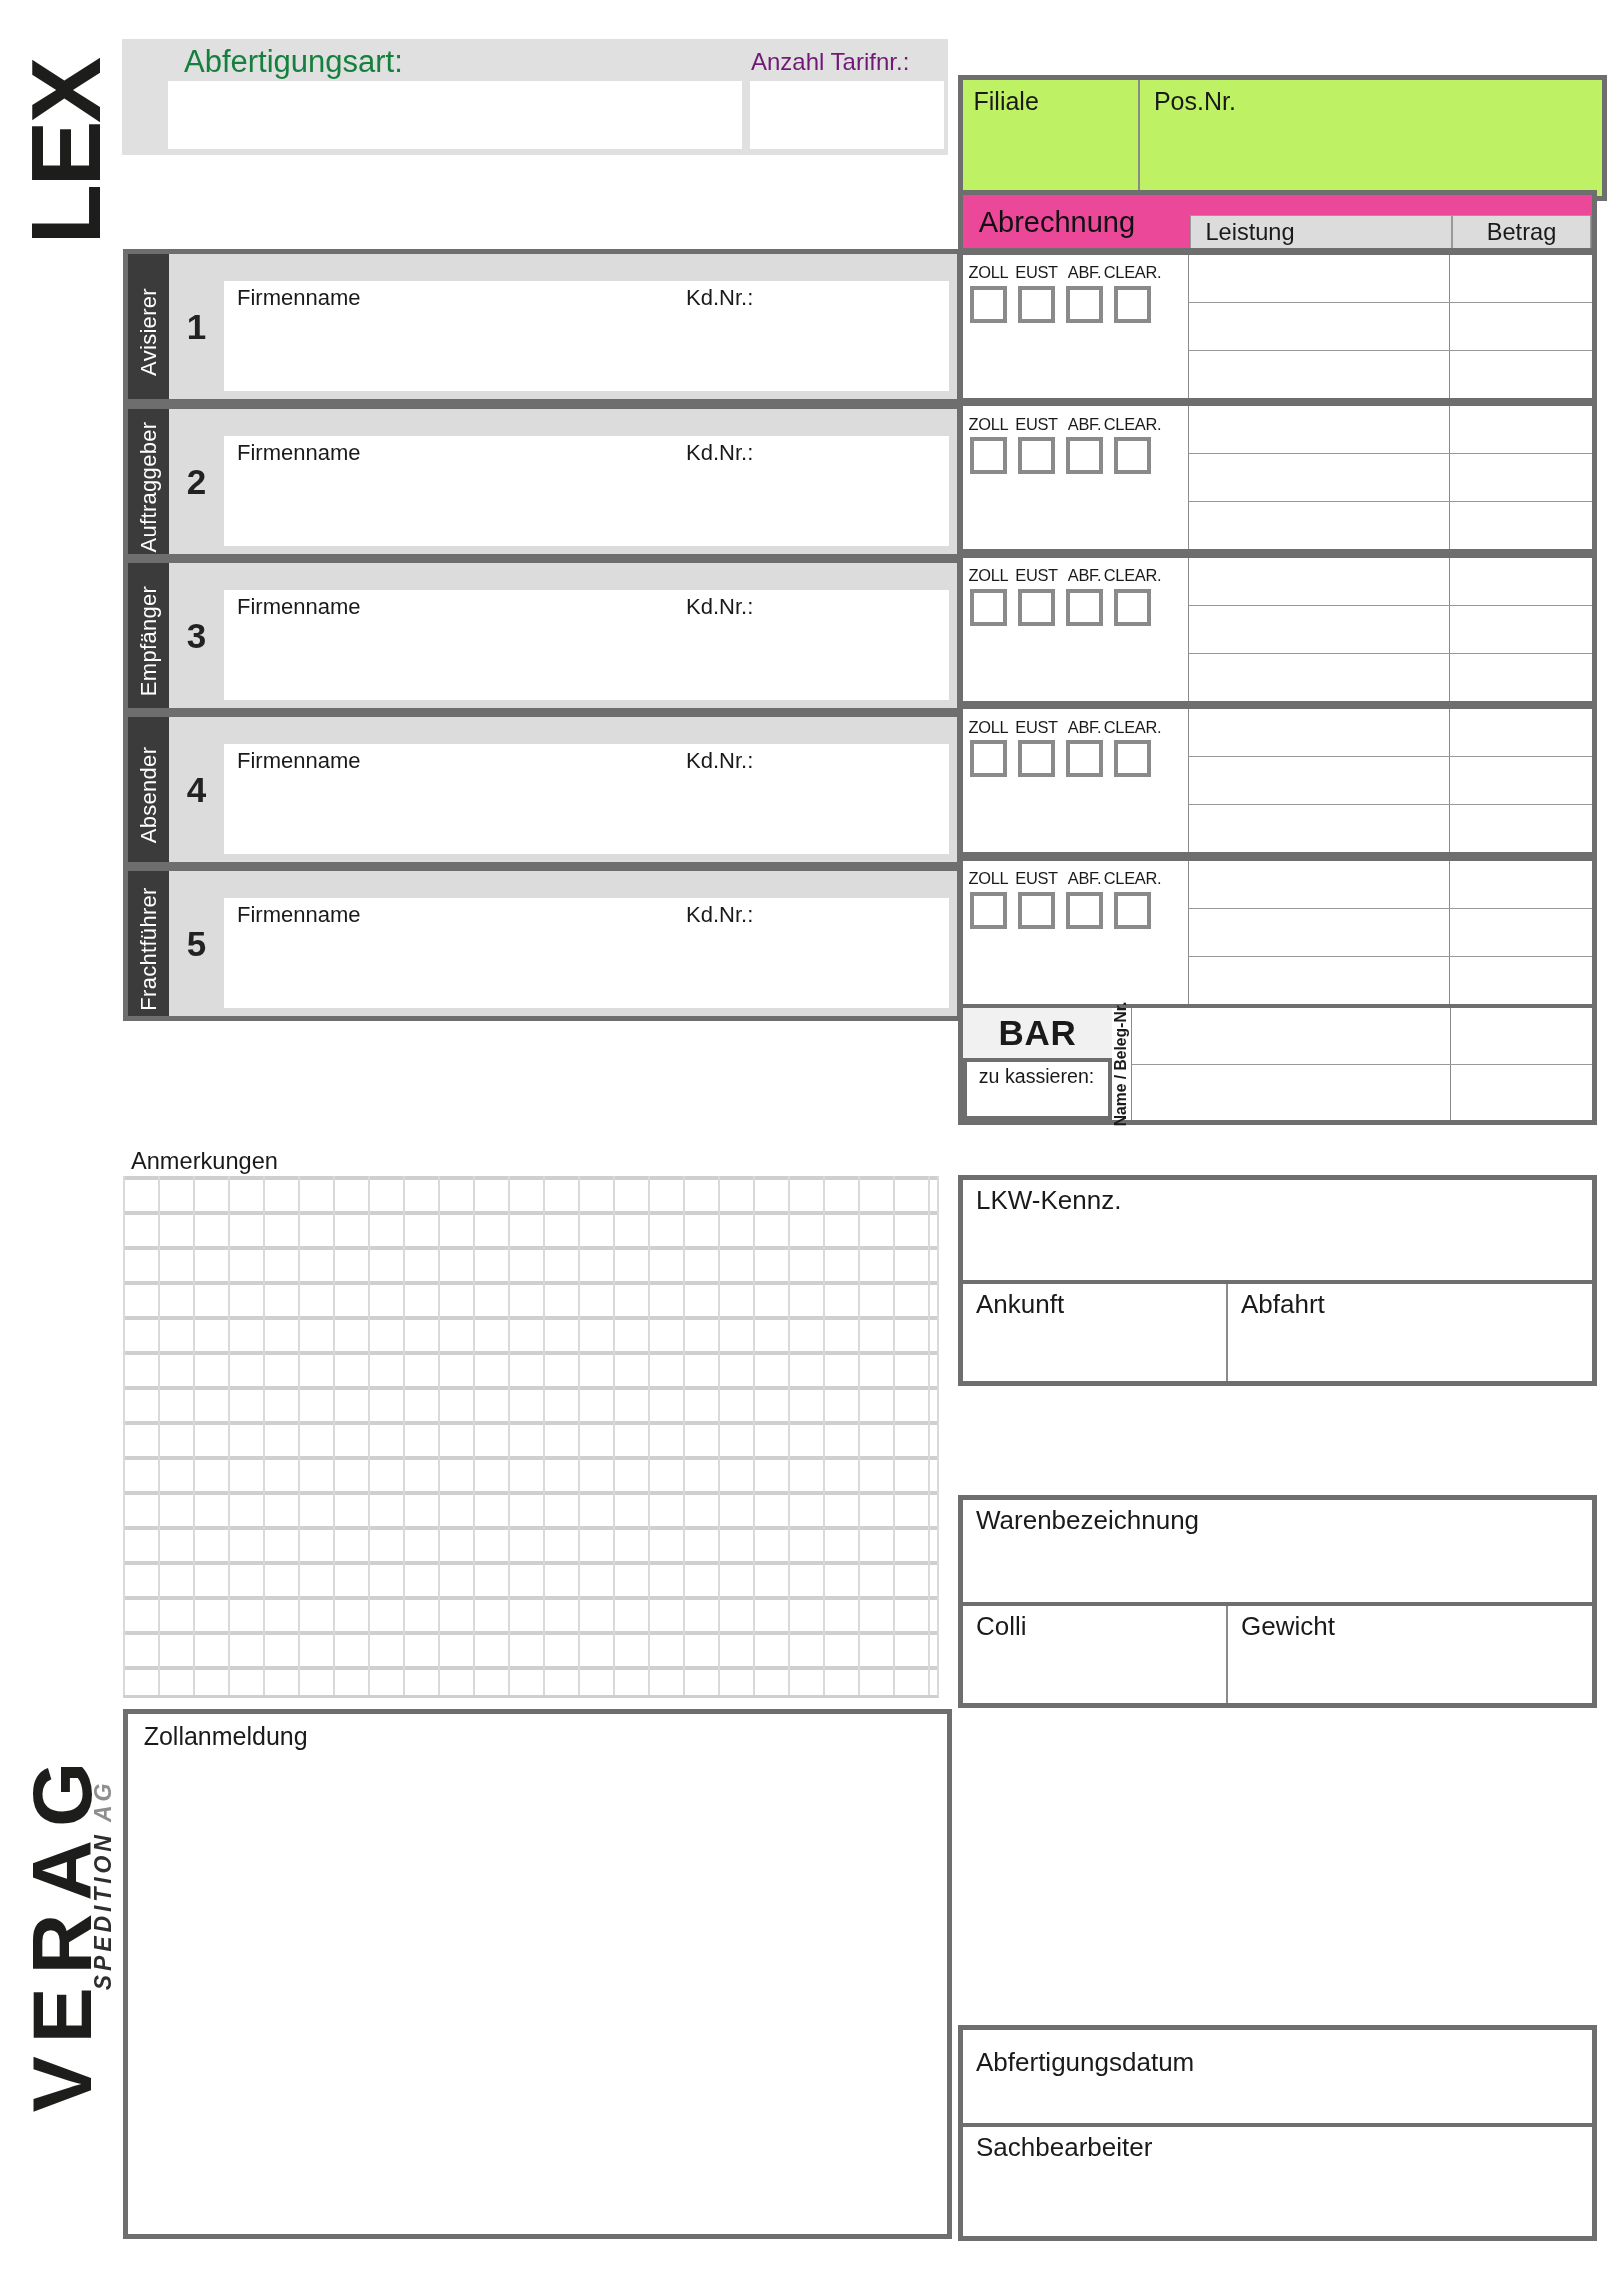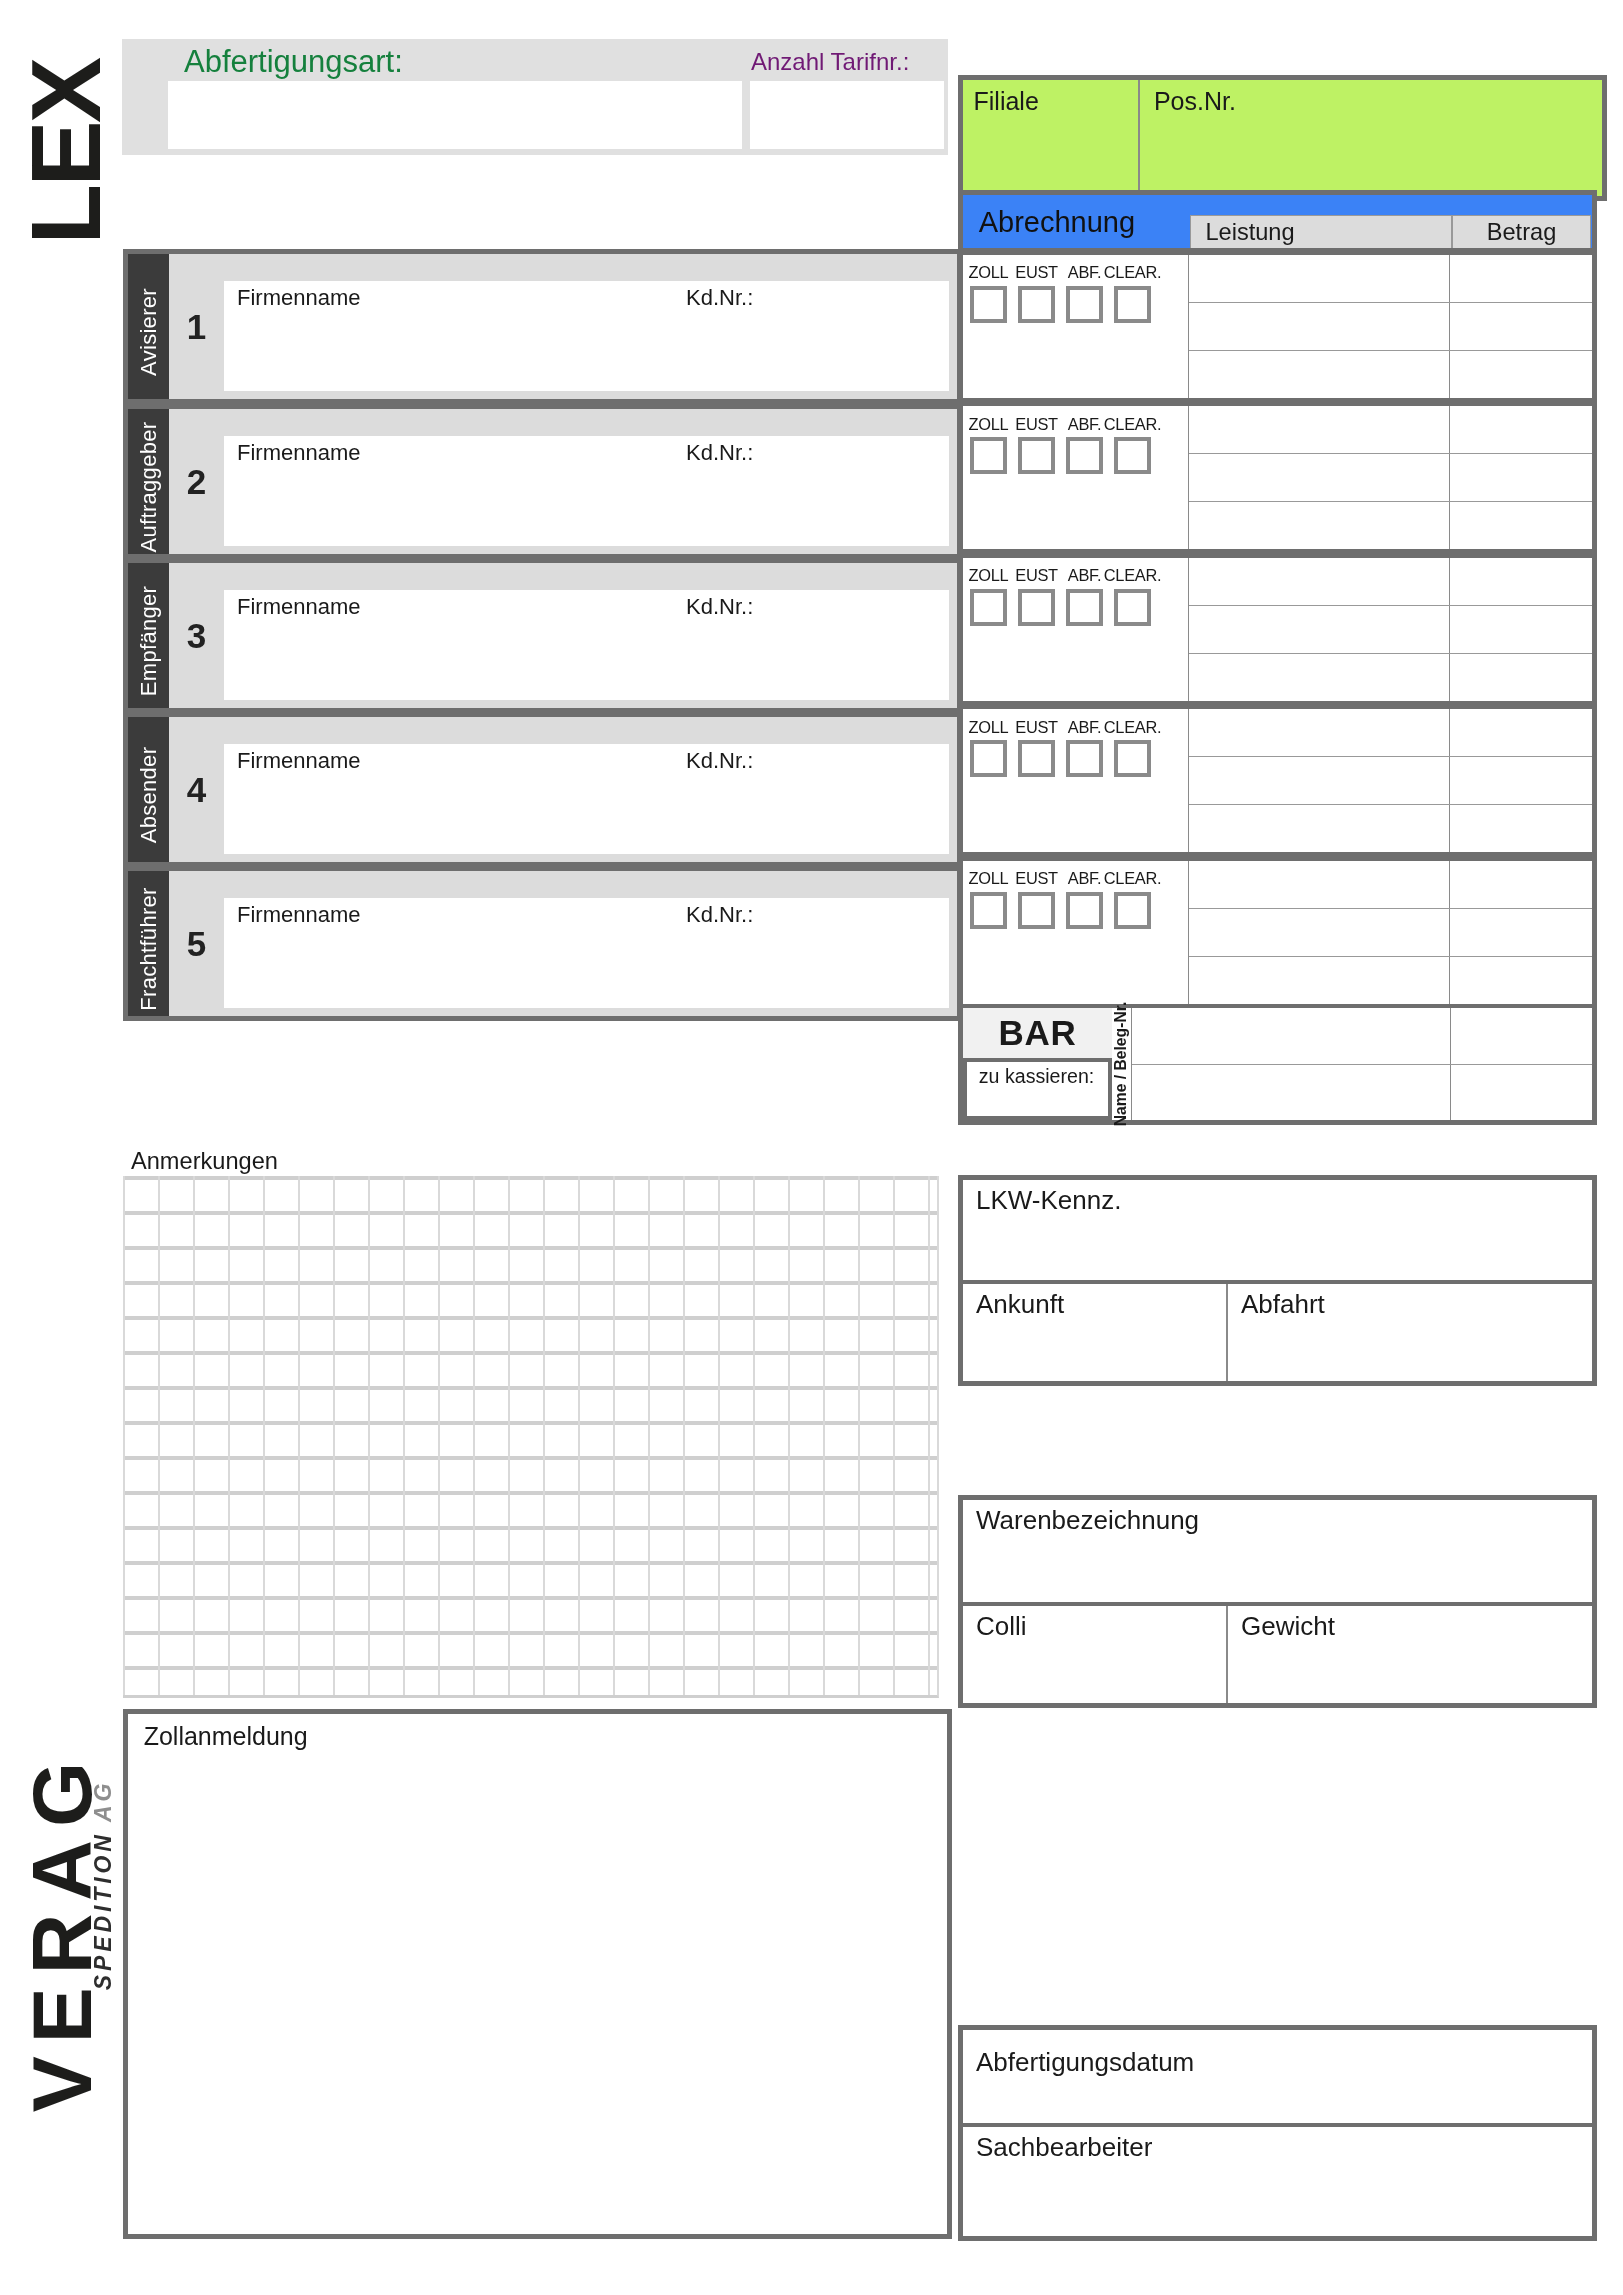--- a/index.html
+++ b/index.html
@@ -32,21 +32,21 @@
   .rail-text{left:0;top:100%;width:134px;height:41px;color:#fff;font-size:22px;letter-spacing:0.3px;}
   .num{width:55px;flex:0 0 auto;display:flex;align-items:center;justify-content:center;
        font-size:35px;font-weight:bold;color:#222;}
   .pbody{flex:1;padding:7.9px 7.9px 7.9px 0;margin-top:19px;}
   .pinner{position:relative;width:100%;height:100%;background:#fff;box-sizing:border-box;}
   .flabel{position:absolute;left:13px;top:3.9px;font-size:22px;}
   .klabel{position:absolute;left:462px;top:3.9px;font-size:22px;}
   
   .abr{position:absolute;left:958px;top:190px;width:639px;border:5.2px solid #6e6e6e;background:#fff;
        display:flex;flex-direction:column;box-sizing:border-box;}
-  .abr-header{position:relative;height:53px;background:#3b82f6;flex:0 0 auto;}
+  .abr-header{position:relative;height:53px;background:#ec4899;flex:0 0 auto;}
   .abr-title{position:absolute;left:15.7px;bottom:9.2px;font-size:29px;color:#111;}
   .col-head{position:absolute;bottom:0;height:33px;background:#dcdcdc;border:1.3px solid #999;border-bottom:none;
             display:flex;align-items:center;box-sizing:border-box;font-size:23.6px;}
   .l-head{left:227px;width:262px;padding-left:14.4px;}
   .b-head{left:489px;width:139px;justify-content:center;}
   .abr-sep{height:6.5px;background:#6e6e6e;flex:0 0 auto;}
   .abr-sep2{height:8.5px;background:#6e6e6e;flex:0 0 auto;}
   .abr-sep3{height:4.6px;background:#6e6e6e;flex:0 0 auto;}
   .abr-section{height:143px;display:flex;flex:0 0 auto;}
   .chk-cell{width:226px;flex:0 0 auto;border-right:1.3px solid #8a8a8a;box-sizing:border-box;

